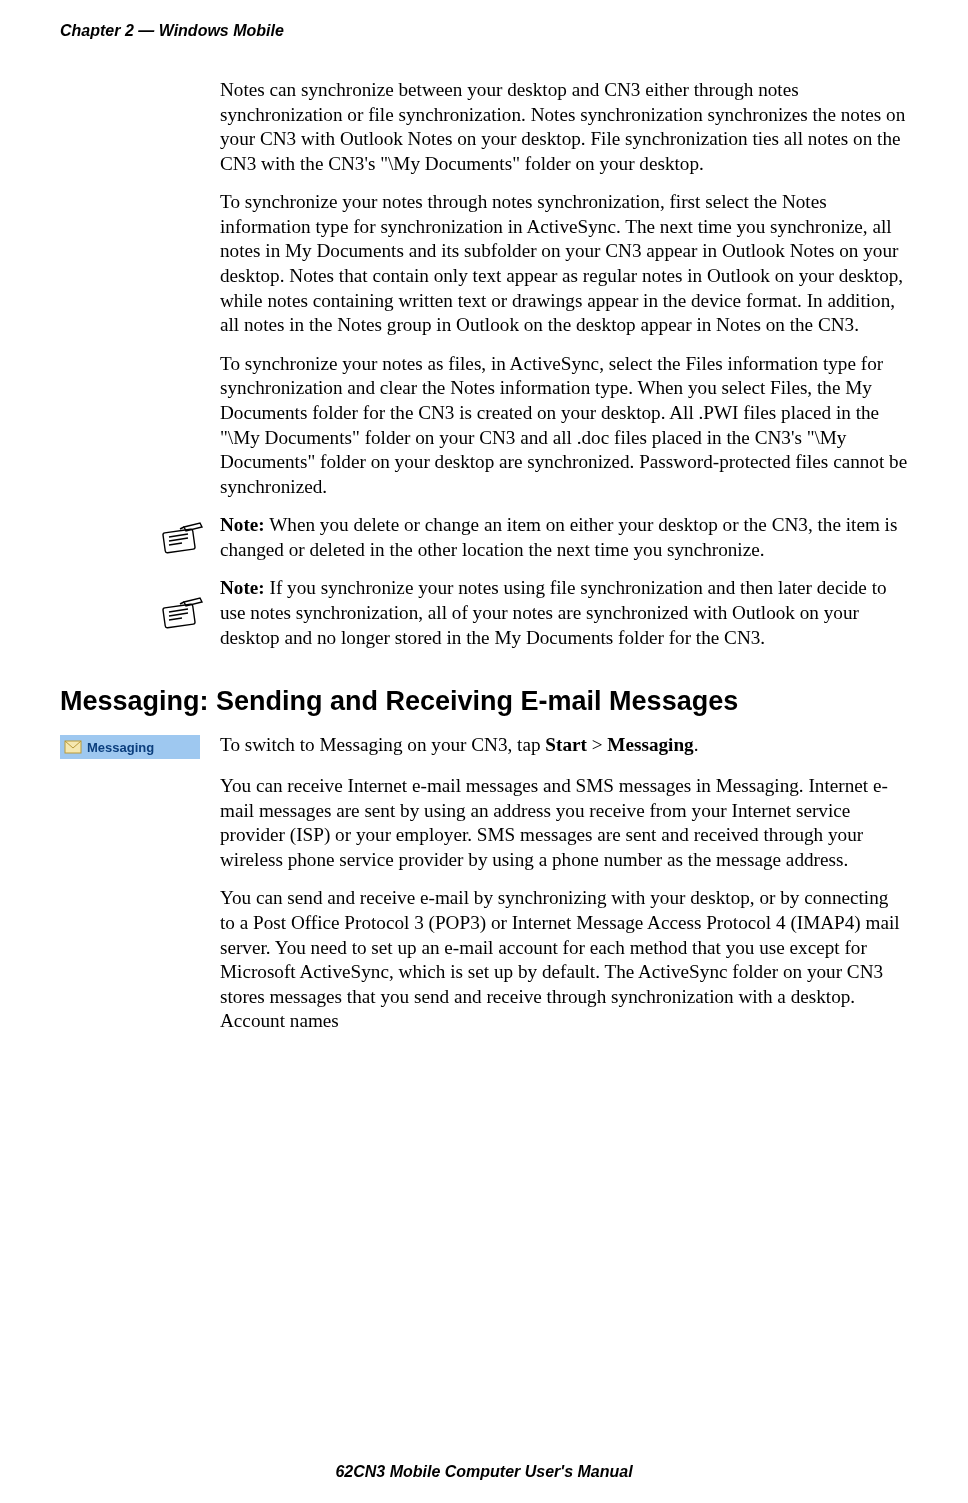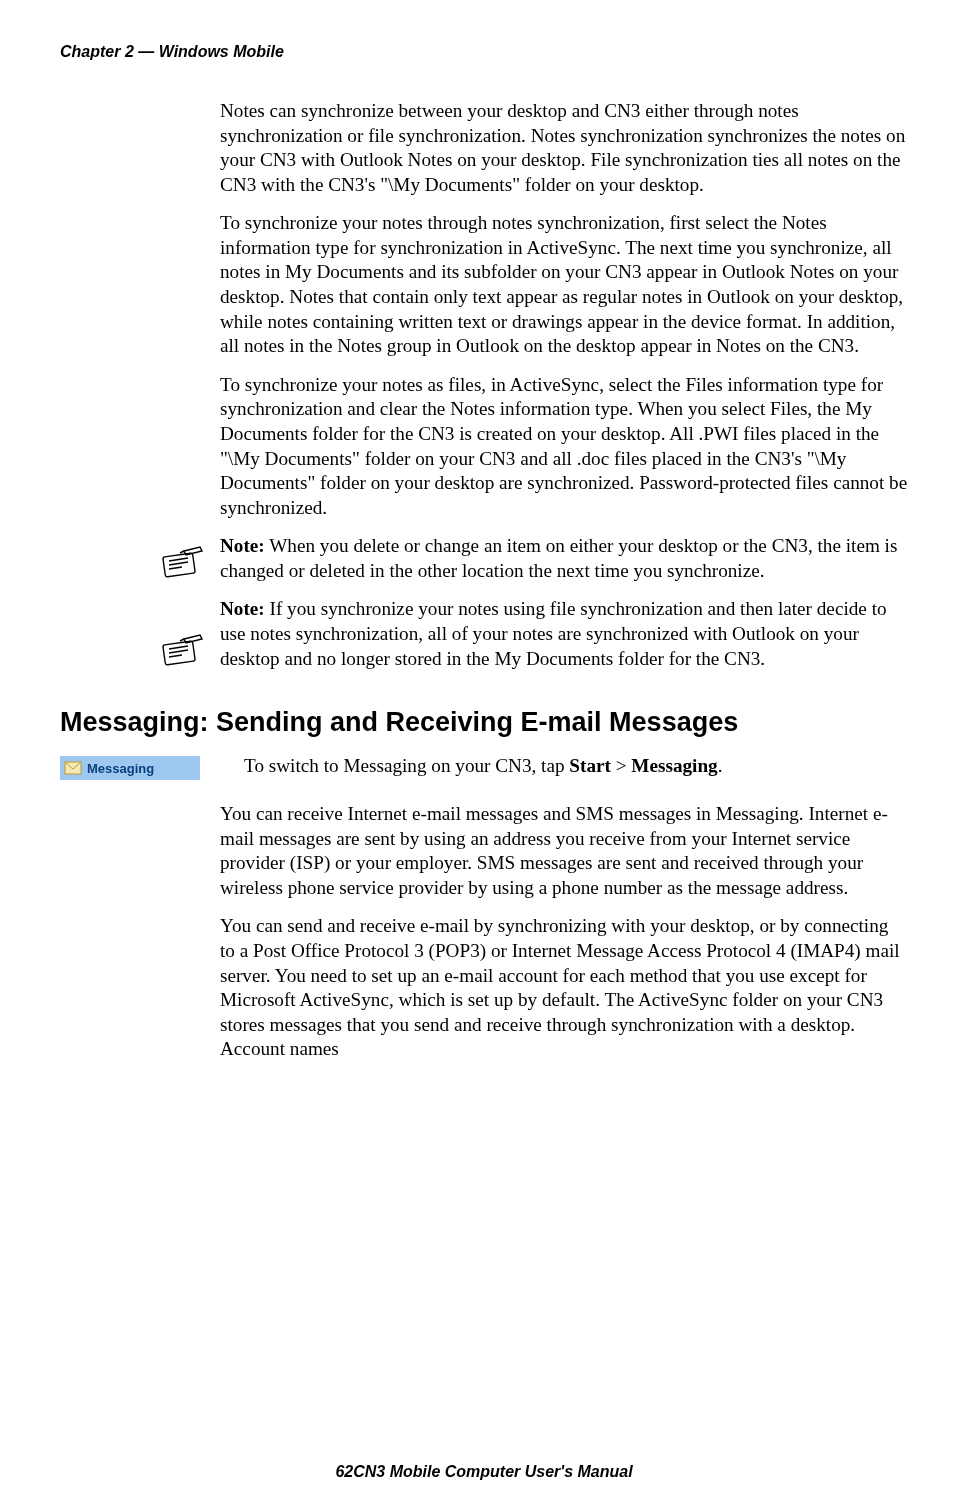--- a/index.html
+++ b/index.html
@@ -7,21 +7,21 @@
     padding: 0;
     background: #fff;
     font-family: "Times New Roman", Times, serif;
     color: #000;
   }
   .page {
     width: 968px;
     min-height: 1503px;
     margin: 0 auto;
     position: relative;
-    padding: 43px 60px 40px 60px;
+    padding: 22px 60px 40px 60px;
     box-sizing: border-box;
   }
   .header {
     font-family: "Segoe UI", "Trebuchet MS", sans-serif;
     font-weight: bold;
     font-style: italic;
     font-size: 16px;
     margin-bottom: 38px;
   }
   .content-col {
@@ -41,21 +41,21 @@
     margin: 36px 0 16px -160px;
   }
   .body {
     font-size: 19.2px;
     line-height: 1.28;
     margin: 4px 0 14px 0;
     text-align: left;
   }
   .note-row {
     display: flex;
-    align-items: flex-end;
+    align-items: center;
     margin: 0 0 14px -60px;
   }
   .note-icon-cell {
     width: 60px;
     flex: 0 0 60px;
     padding-top: 4px;
   }
   .note-text {
     font-size: 19.2px;
     line-height: 1.28;
@@ -64,22 +64,21 @@
   .note-bold {
     font-weight: bold;
   }
   .italic {
     font-style: italic;
   }
   .messaging-row {
     display: flex;
     align-items: flex-start;
     margin-left: -160px;
-    margin-bottom: 22px;
-    gap: 24px;
+    margin-bottom: 15px;
   }
   .messaging-pill {
     width: 140px;
     height: 24px;
     background: #9ec8f0;
     display: flex;
     align-items: center;
     font-family: "Segoe UI", sans-serif;
     font-size: 13px;
     font-weight: bold;

